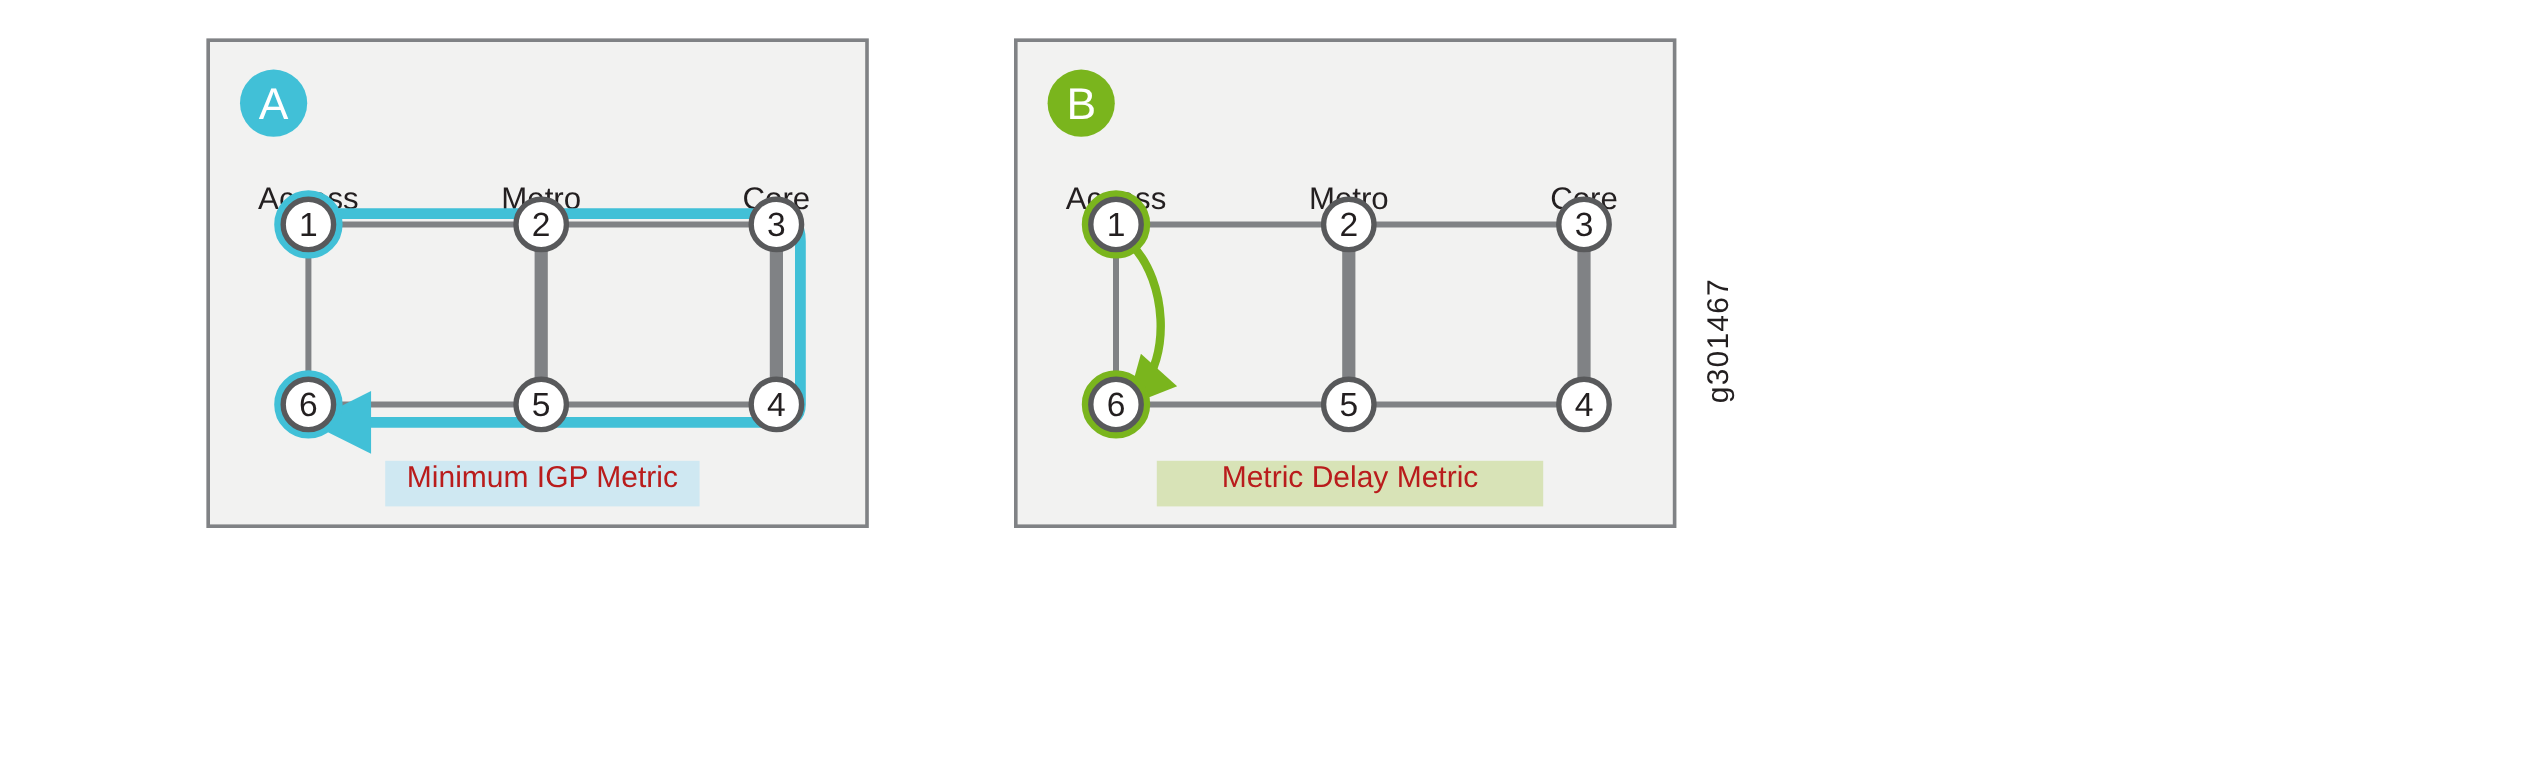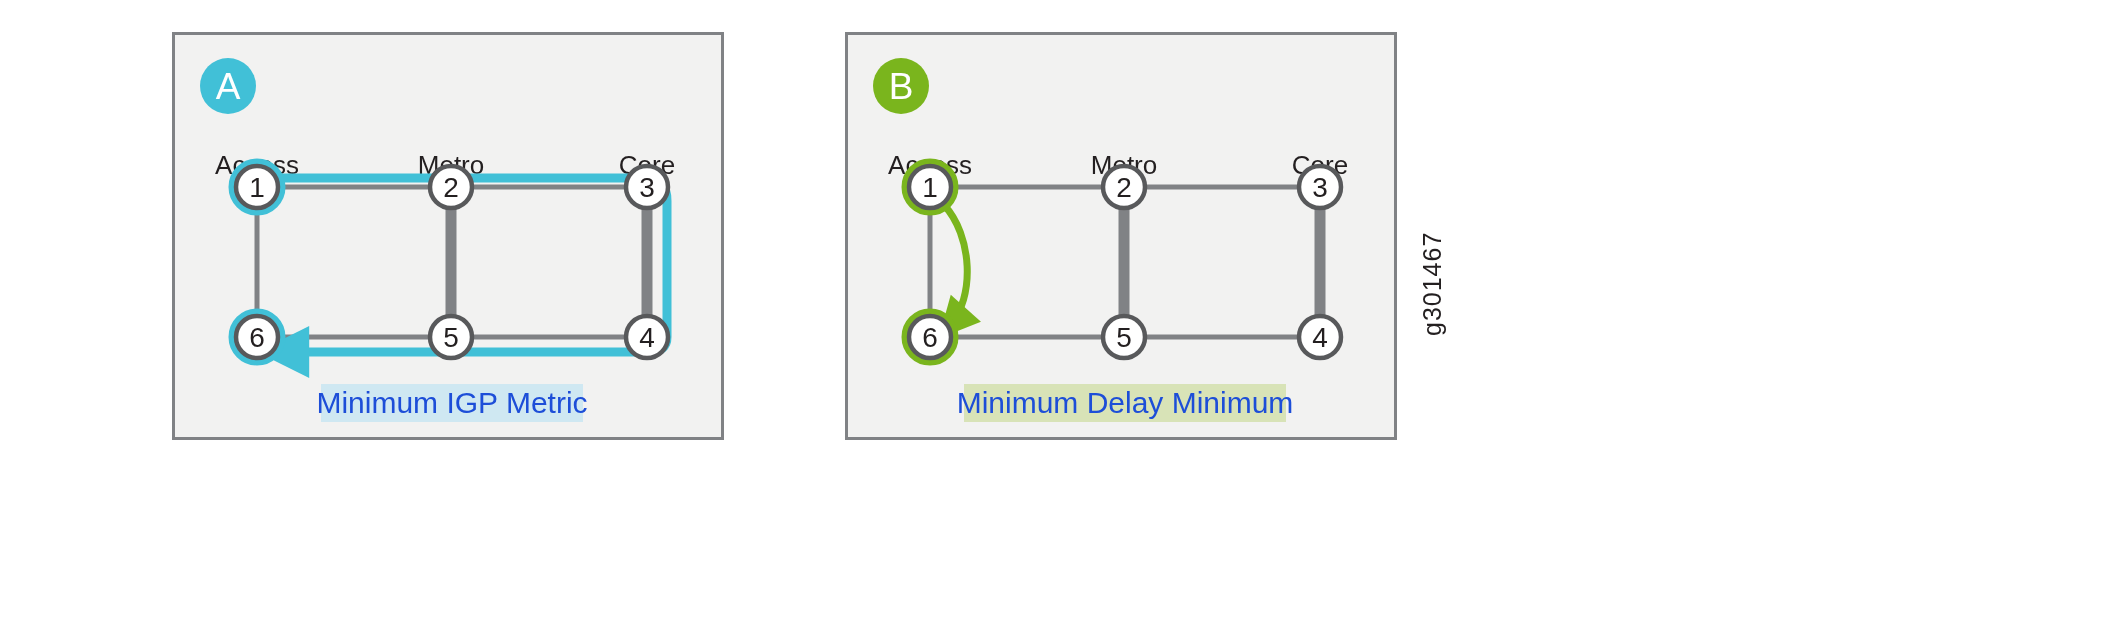--- a/index.html
+++ b/index.html
@@ -31,22 +31,22 @@
     position:absolute;top:115px;
     font-size:26px;color:#231f20;
     text-align:center;white-space:nowrap;
     transform:translateX(-50%);
   }
 
   .svg-layer{position:absolute;left:0;top:0;width:552px;height:408px;overflow:visible;}
 
   .legend{
     position:absolute;height:38px;
-    display:flex;align-items:center;justify-content:center;
-    font-size:30px;color:#1d4ed8;white-space:nowrap;
+    display:flex;align-items:flex-start;justify-content:center;
+    font-size:25px;color:#b91c1c;white-space:nowrap;
   }
   #legend-a{left:146px;top:349px;width:262px;background:#cfe8f2;}
   #legend-b{left:116px;top:349px;width:322px;background:#d8e3b7;}
 
   .fig-id{
     position:absolute;left:1418px;top:336px;
     font-size:25px;color:#231f20;
     transform:rotate(-90deg);transform-origin:left top;
     white-space:nowrap;letter-spacing:1px;
   }
@@ -168,19 +168,19 @@
         <circle cx="276" cy="302" r="21" fill="#ffffff" stroke="#58595b" stroke-width="4.5"></circle>
         <text class="node-num" x="276" y="312" text-anchor="middle">5</text>
 
         <circle cx="82" cy="302" r="25" fill="none" stroke="#7ab51d" stroke-width="7"></circle>
         <circle cx="82" cy="302" r="21" fill="#ffffff" stroke="#58595b" stroke-width="4.5"></circle>
         <text class="node-num" x="82" y="312" text-anchor="middle">6</text>
       </g>
     </svg>
 
     <div class="legend" id="legend-b">
-      <span>Minimum Delay Minimum</span>
+      <span>Metric Delay Metric</span>
     </div>
   </div>
 
   <div class="fig-id">g301467</div>
 
 </div>
 
 </body></html>

